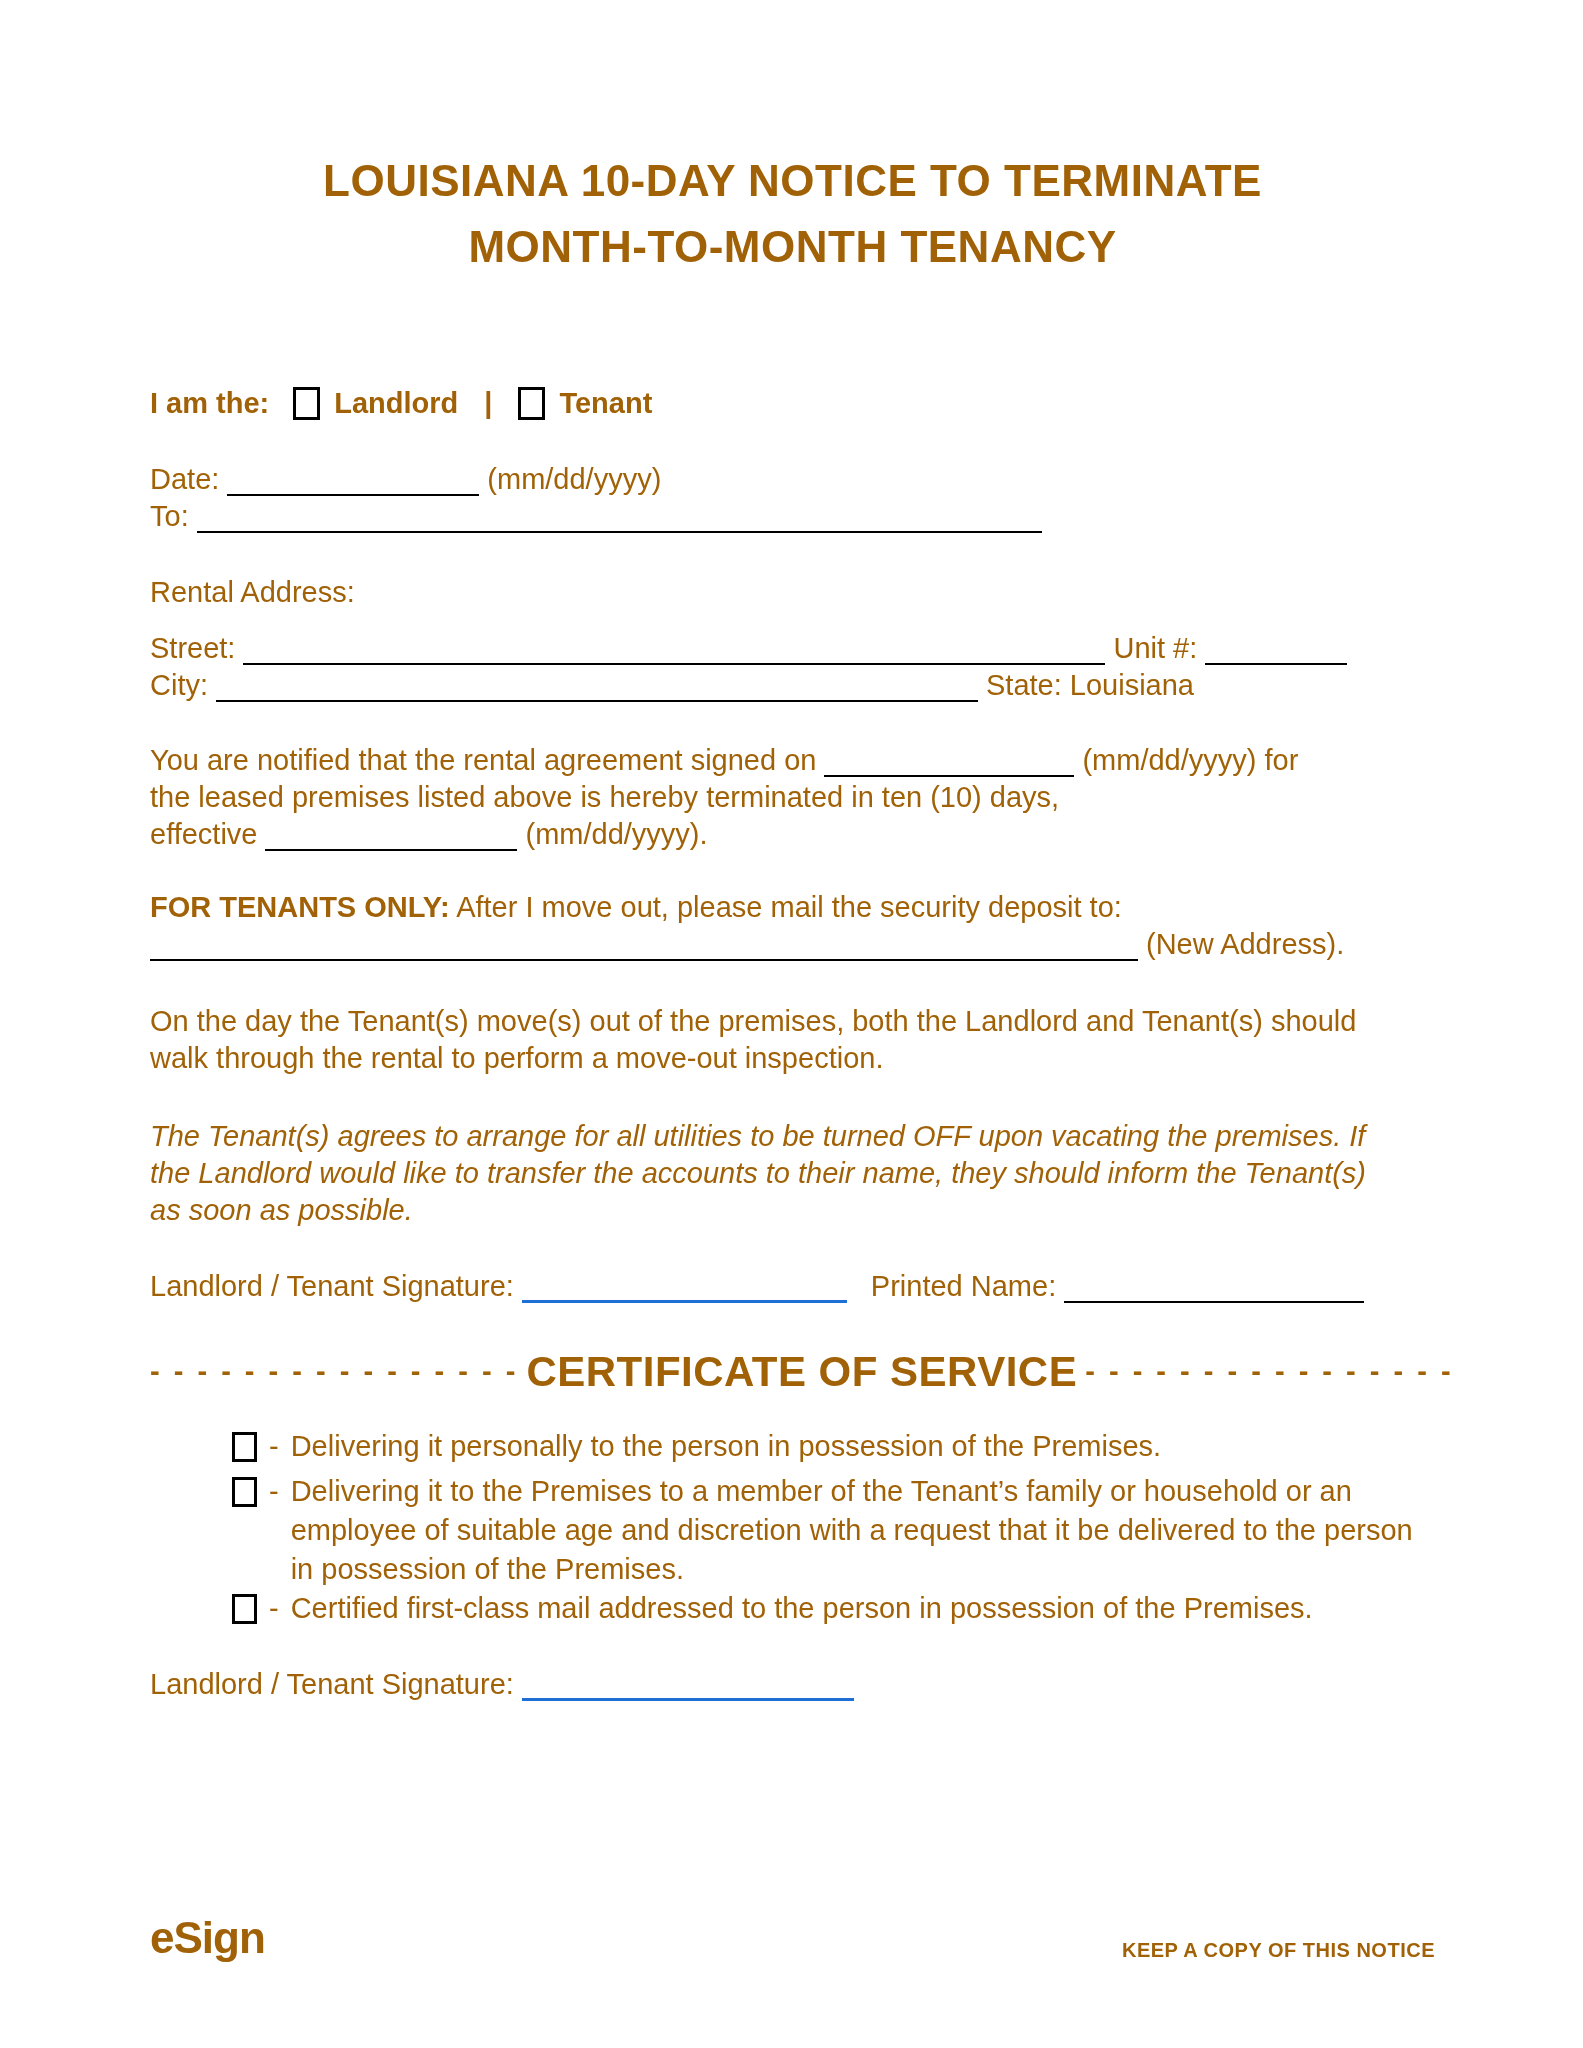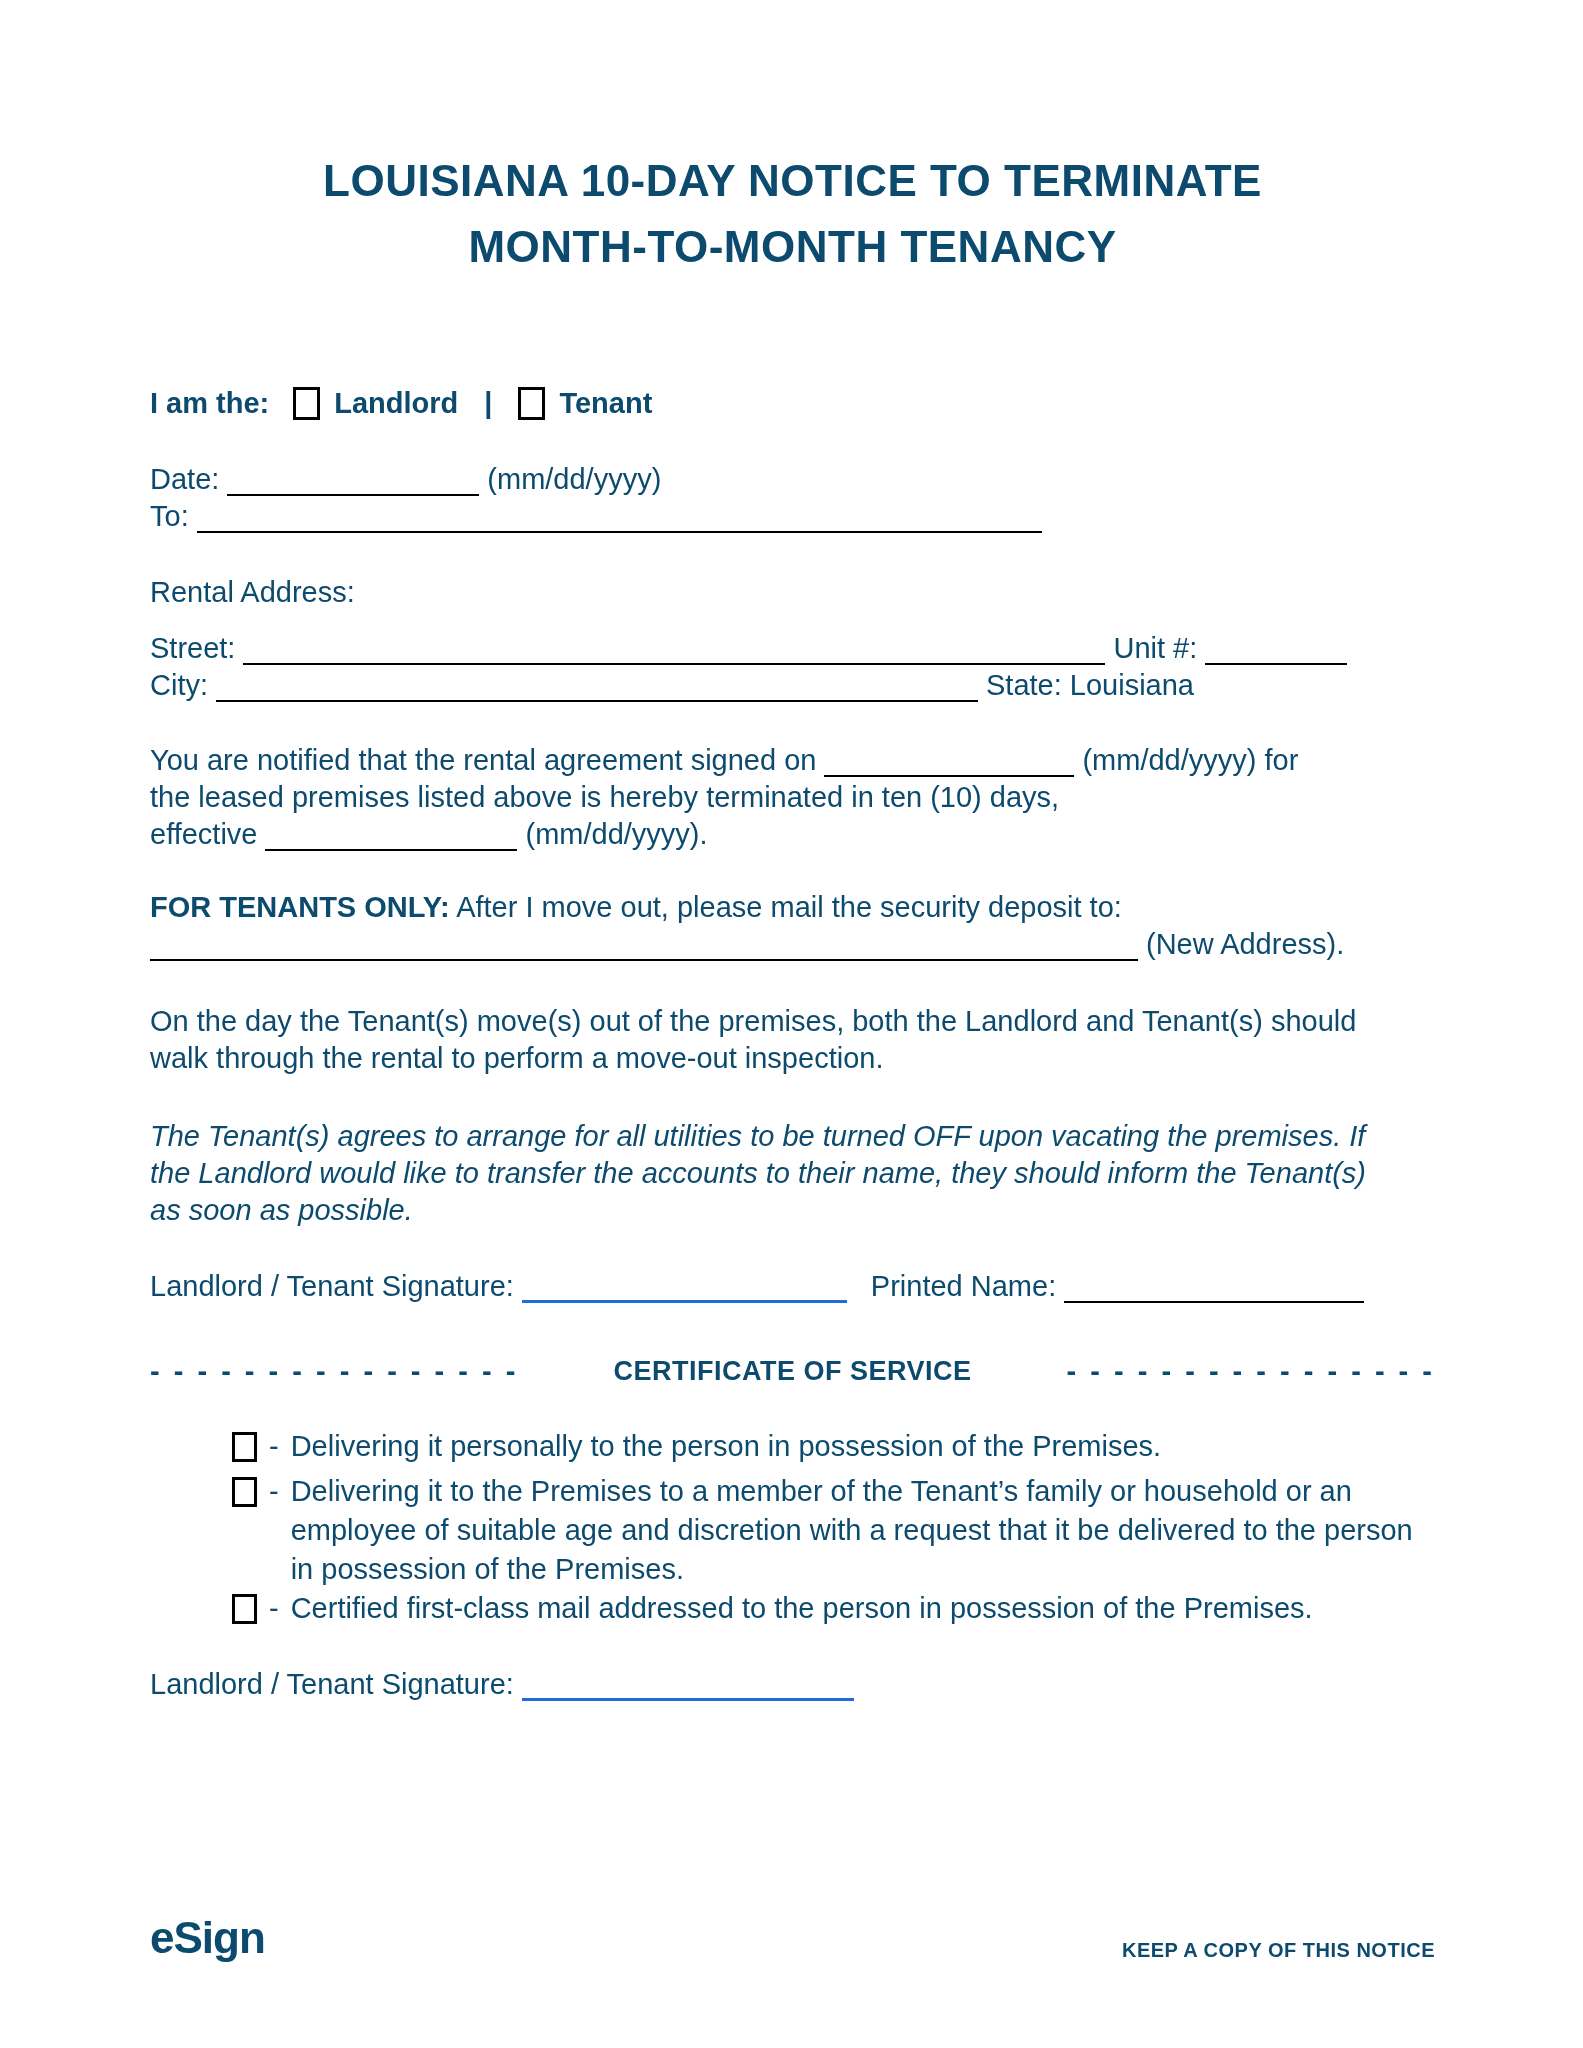--- a/index.html
+++ b/index.html
@@ -1,19 +1,19 @@
 <!DOCTYPE html>
 <html><head>
 <meta charset="utf-8">
 <style>
   html,body{margin:0;padding:0;background:#ffffff;}
   .page{
     position:relative;
     width:1583px;height:2048px;
-    background:#ffffff;color:#0c4a6e;
+    background:#ffffff;color:#a16207;
     font-family:"Liberation Sans", sans-serif;
     font-size:29px;line-height:37px;
     padding:0 148px 0 150px;
     box-sizing:border-box;
     overflow:hidden;
   }
   .bold{font-weight:bold;}
   .title{
     padding-top:148px;
     font-size:44px;line-height:66px;font-weight:bold;
@@ -54,21 +54,21 @@
   .tenants{margin-top:36px;}
   .moveout{margin-top:40px;}
   .utilities{margin-top:41px;font-style:italic;}
   .sigrow{margin-top:39px;white-space:nowrap;}
   .sigrow .plabel{margin-left:16px;}
   .cert-row{
     margin-top:48px;display:flex;justify-content:space-between;align-items:center;
     font-weight:bold;
   }
   .cert-row .dashes{font-size:29px;letter-spacing:3px;white-space:nowrap;}
-  .cert-row .cert-title{font-size:27px;letter-spacing:0.5px;white-space:nowrap;margin:0 8px;}
+  .cert-row .cert-title{font-size:42px;letter-spacing:0.5px;white-space:nowrap;margin:0 8px;}
   .certify{margin-top:71px;}
   .service-list{
     list-style:none;margin:37px 0 0 82px;padding:0;line-height:39px;
   }
   .service-list li{display:flex;align-items:flex-start;margin:0;}
   .service-list li.gap{margin-bottom:6px;}
   .service-list .cb{margin-top:5px;}
   .service-list .dash{margin:0 12px;flex:none;}
   .service-list .itm-text{width:1150px;}
   .bottom-sig{margin-top:38px;}

